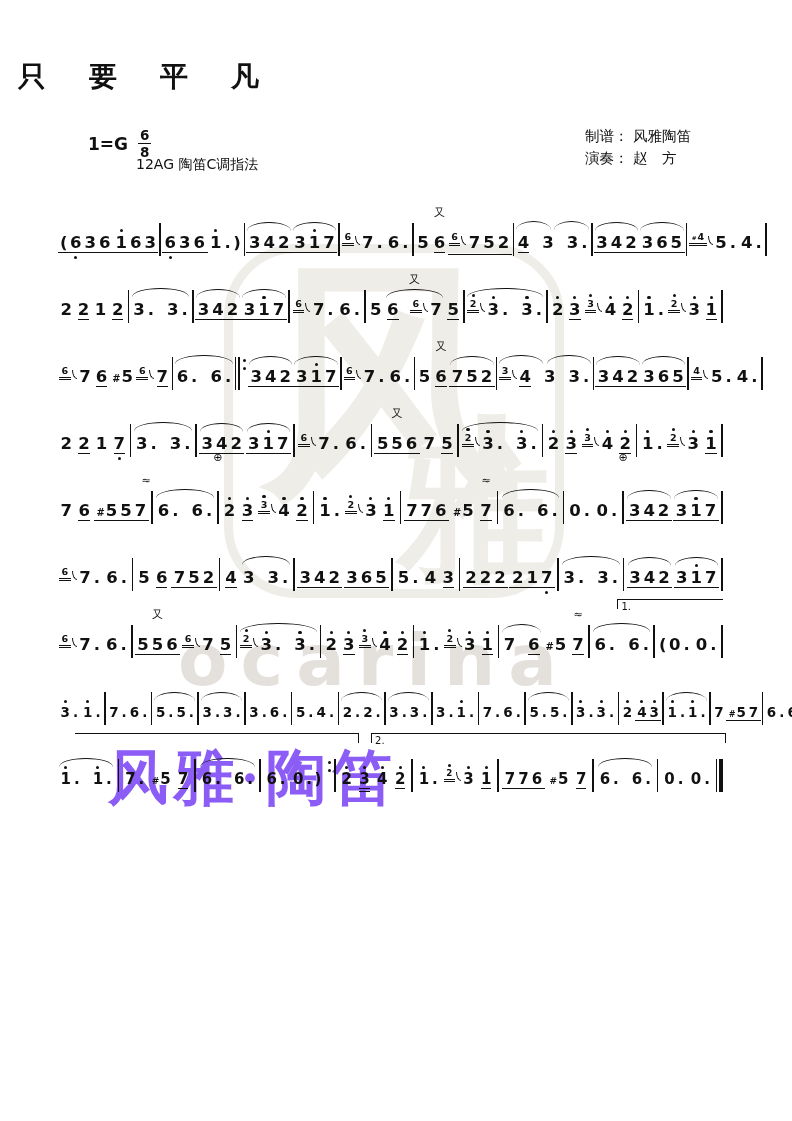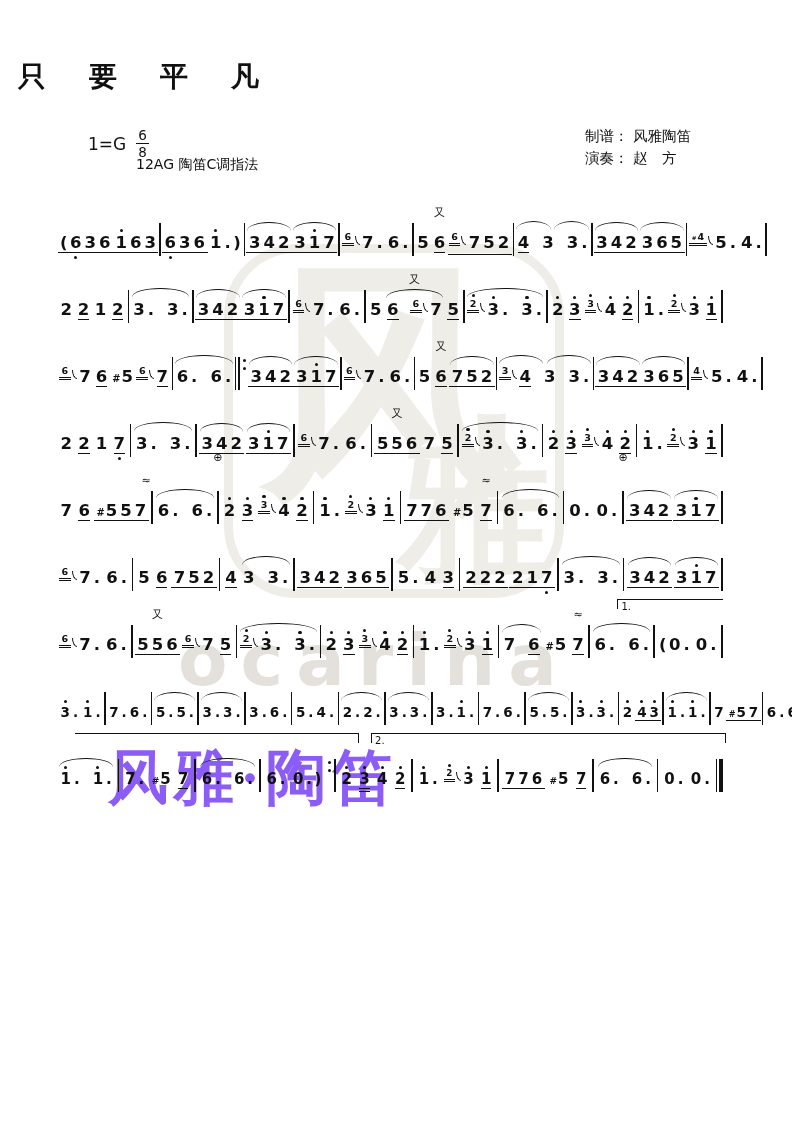--- a/index.html
+++ b/index.html
@@ -12,21 +12,21 @@
                font-family:"Liberation Serif",serif;font-weight:bold;}
   .wm-logo .c2{position:absolute;right:6px;bottom:-26px;font-size:150px;color:#efede8;
                font-family:"Liberation Serif",serif;font-weight:bold;}
   .wm-ocarina{left:178px;top:618px;font-size:72px;font-weight:bold;color:#e4e1dc;letter-spacing:13px;}
   .wm-brand{left:108px;top:738px;font-size:60px;font-weight:bold;color:#8b5cf6;letter-spacing:6px;
             font-family:"Liberation Serif",serif;}
   
   .hdr{position:relative;z-index:2;}
   .title{position:absolute;top:58px;left:0;width:100%;font-size:28px;
          letter-spacing:18px;text-indent:18px;font-family:"Liberation Serif",serif;font-weight:600;}
-  .keyrow{position:absolute;left:88px;top:128px;font-weight:normal;font-size:17px;
+  .keyrow{position:absolute;left:88px;top:128px;font-weight:bold;font-size:17px;
           display:flex;gap:10px;align-items:center;}
   .meter{display:inline-flex;flex-direction:column;align-items:center;font-size:13.5px;line-height:1.05;}
   .meter .num{border-bottom:1.6px solid #111;padding:0 2px 1px;}
   .meter .den{padding-top:1px;}
   .fingering{position:absolute;left:88px;top:156px;font-size:14px;margin-left:48px;}
   .credits{position:absolute;left:585px;top:125px;font-size:14.5px;line-height:1.55;}
   
   .score{position:absolute;left:58px;top:188px;width:666px;z-index:1;}
   .srow{position:relative;height:67px;padding-top:27px;box-sizing:border-box;
         display:flex;justify-content:space-between;align-items:baseline;

